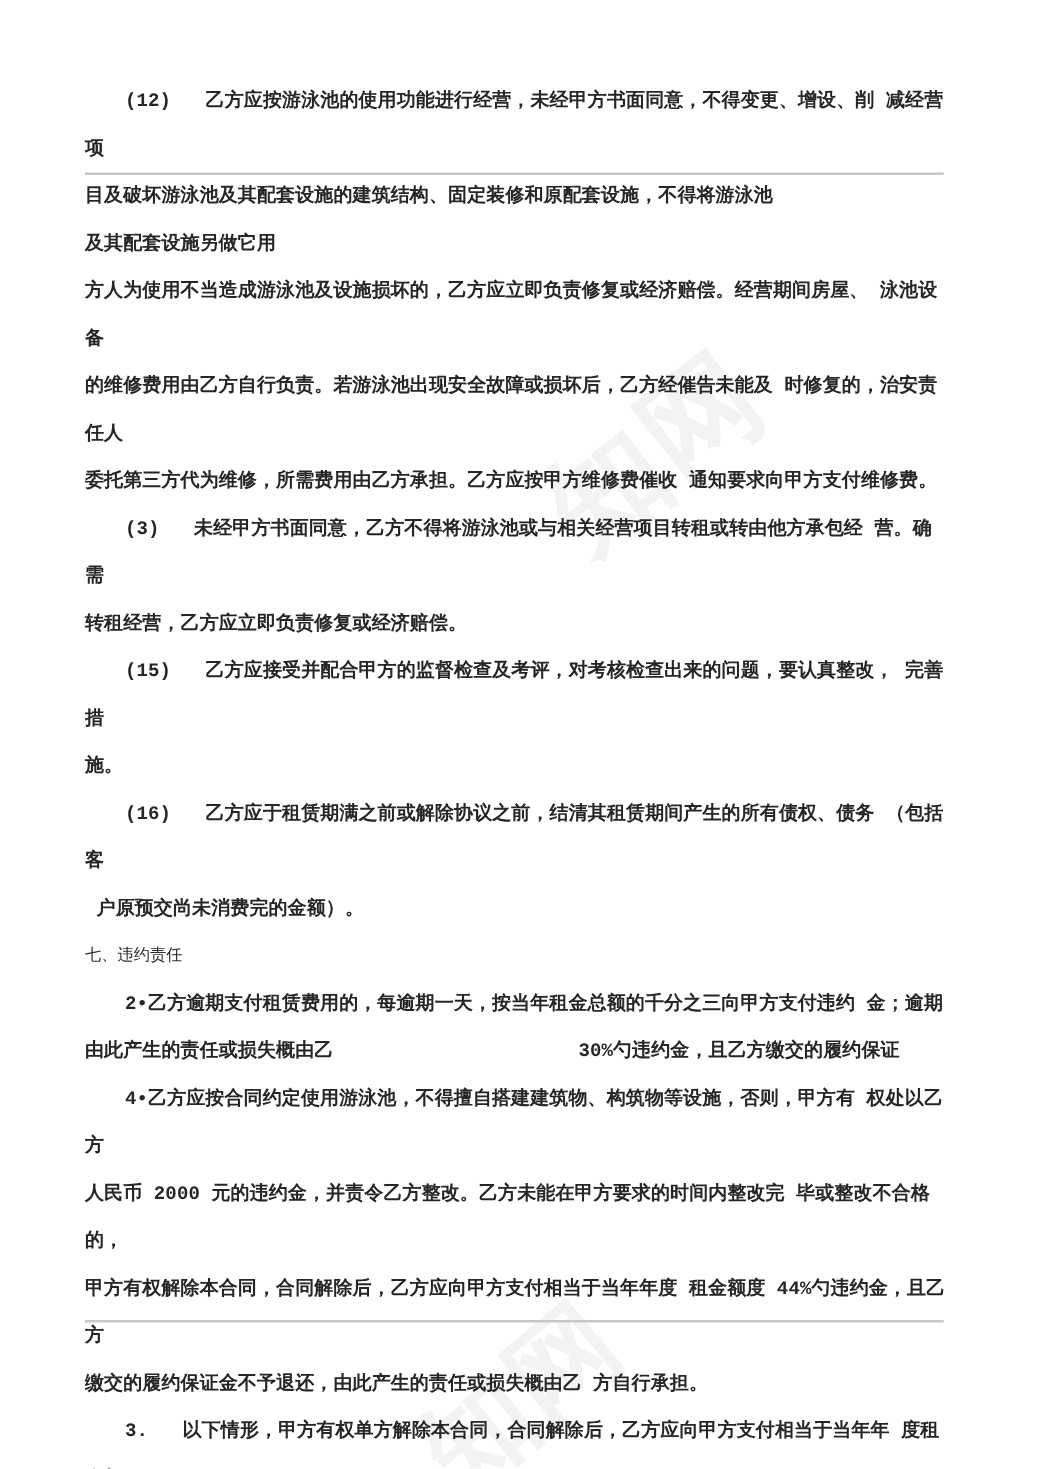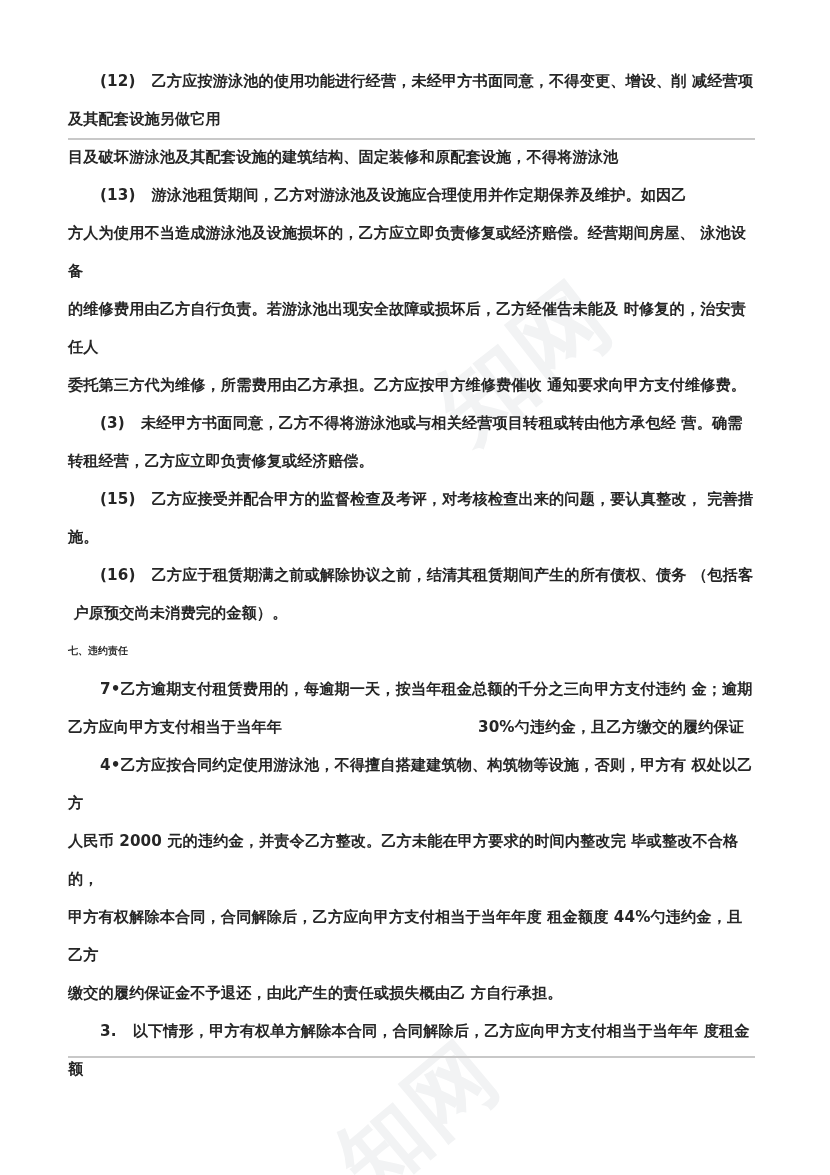--- a/index.html
+++ b/index.html
@@ -57,28 +57,29 @@
     box-sizing: border-box;
   }
 
   .line {
     font-size: 15.2px;
     line-height: 38px;
     color: #262626;
     font-weight: 700;
     white-space: pre-wrap;
     letter-spacing: 0.1px;
+    font-family: Liberation Mono, monospace;
   }
   .ind-1 { text-indent: 32px; }
 
   
   .heading {
-    font-size: 10px;
+    font-size: 13px;
     line-height: 38px;
-    font-weight: 700;
+    font-weight: 400;
     color: #2b2b2b;
   }
 
   .gap-fill { display: inline-block; width: 196px; }
 
   
   .rule {
     position: absolute;
     left: 68px;
     width: 687px;
@@ -99,26 +100,25 @@
     <div class="wm wm-b">知网</div>
   </div>
 
   <div class="rule" id="rule-1"></div>
   <div class="rule" id="rule-2"></div>
 
   <div class="content">
 
     <div>
       <div class="line ind-1">(12)   乙方应按游泳池的使用功能进行经营，未经甲方书面同意，不得变更、增设、削 减经营项</div>
+      <div class="line">目及破坏游泳池及其配套设施的建筑结构、固定装修和原配套设施，不得将游泳池</div>
       <div class="line">及其配套设施另做它用</div>
-      <div class="line">目及破坏游泳池及其配套设施的建筑结构、固定装修和原配套设施，不得将游泳池</div>
     </div>
 
     <div>
-      <div class="line ind-1">(13)   游泳池租赁期间，乙方对游泳池及设施应合理使用并作定期保养及维护。如因乙</div>
       <div class="line">方人为使用不当造成游泳池及设施损坏的，乙方应立即负责修复或经济赔偿。经营期间房屋、 泳池设备</div>
       <div class="line">的维修费用由乙方自行负责。若游泳池出现安全故障或损坏后，乙方经催告未能及 时修复的，治安责任人</div>
       <div class="line">委托第三方代为维修，所需费用由乙方承担。乙方应按甲方维修费催收 通知要求向甲方支付维修费。</div>
     </div>
 
     <div>
       <div class="line ind-1">(3)   未经甲方书面同意，乙方不得将游泳池或与相关经营项目转租或转由他方承包经 营。确需</div>
       <div class="line">转租经营，乙方应立即负责修复或经济赔偿。</div>
     </div>
 
@@ -129,22 +129,22 @@
 
     <div>
       <div class="line ind-1">(16)   乙方应于租赁期满之前或解除协议之前，结清其租赁期间产生的所有债权、债务 （包括客</div>
       <div class="line"> 户原预交尚未消费完的金额）。</div>
     </div>
 
 
     <div class="heading">七、违约责任</div>
 
     <div>
-      <div class="line ind-1">7•乙方逾期支付租赁费用的，每逾期一天，按当年租金总额的千分之三向甲方支付违约 金；逾期</div>
-      <div class="line"><span>乙方应向甲方支付相当于当年年</span><span class="gap-fill"></span><span>30%勺违约金，且乙方缴交的履约保证</span></div>
+      <div class="line ind-1">2•乙方逾期支付租赁费用的，每逾期一天，按当年租金总额的千分之三向甲方支付违约 金；逾期</div>
+      <div class="line"><span>由此产生的责任或损失概由乙</span><span class="gap-fill"></span><span>30%勺违约金，且乙方缴交的履约保证</span></div>
     </div>
 
     <div>
       <div class="line ind-1">4•乙方应按合同约定使用游泳池，不得擅自搭建建筑物、构筑物等设施，否则，甲方有 权处以乙方</div>
       <div class="line">人民币 2000 元的违约金，并责令乙方整改。乙方未能在甲方要求的时间内整改完 毕或整改不合格的，</div>
       <div class="line">甲方有权解除本合同，合同解除后，乙方应向甲方支付相当于当年年度 租金额度 44%勺违约金，且乙方</div>
       <div class="line">缴交的履约保证金不予退还，由此产生的责任或损失概由乙 方自行承担。</div>
     </div>
 
     <div>

